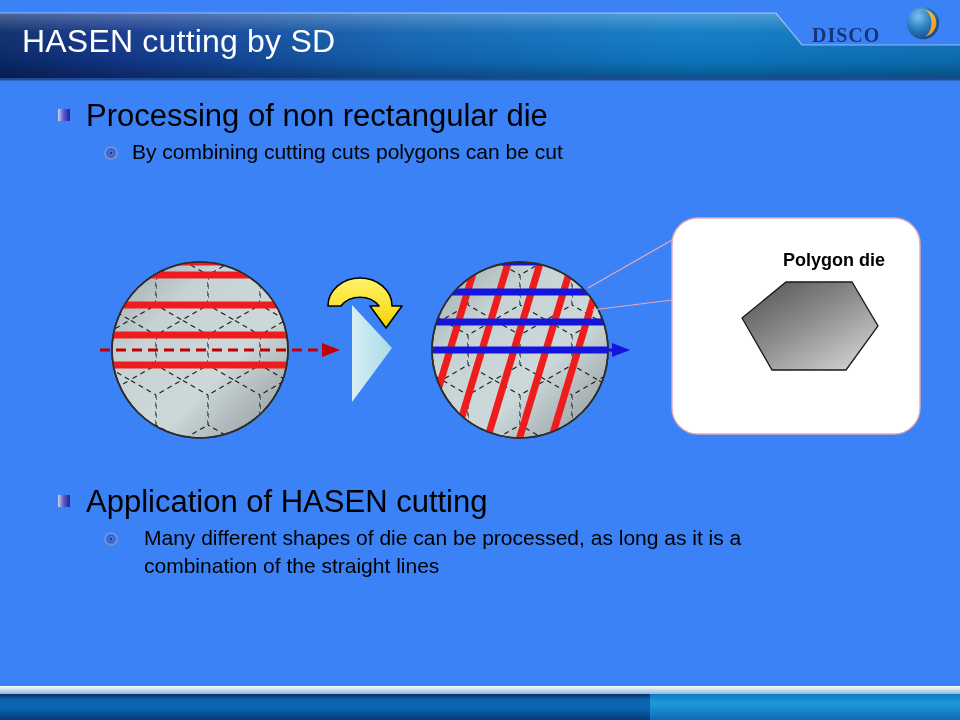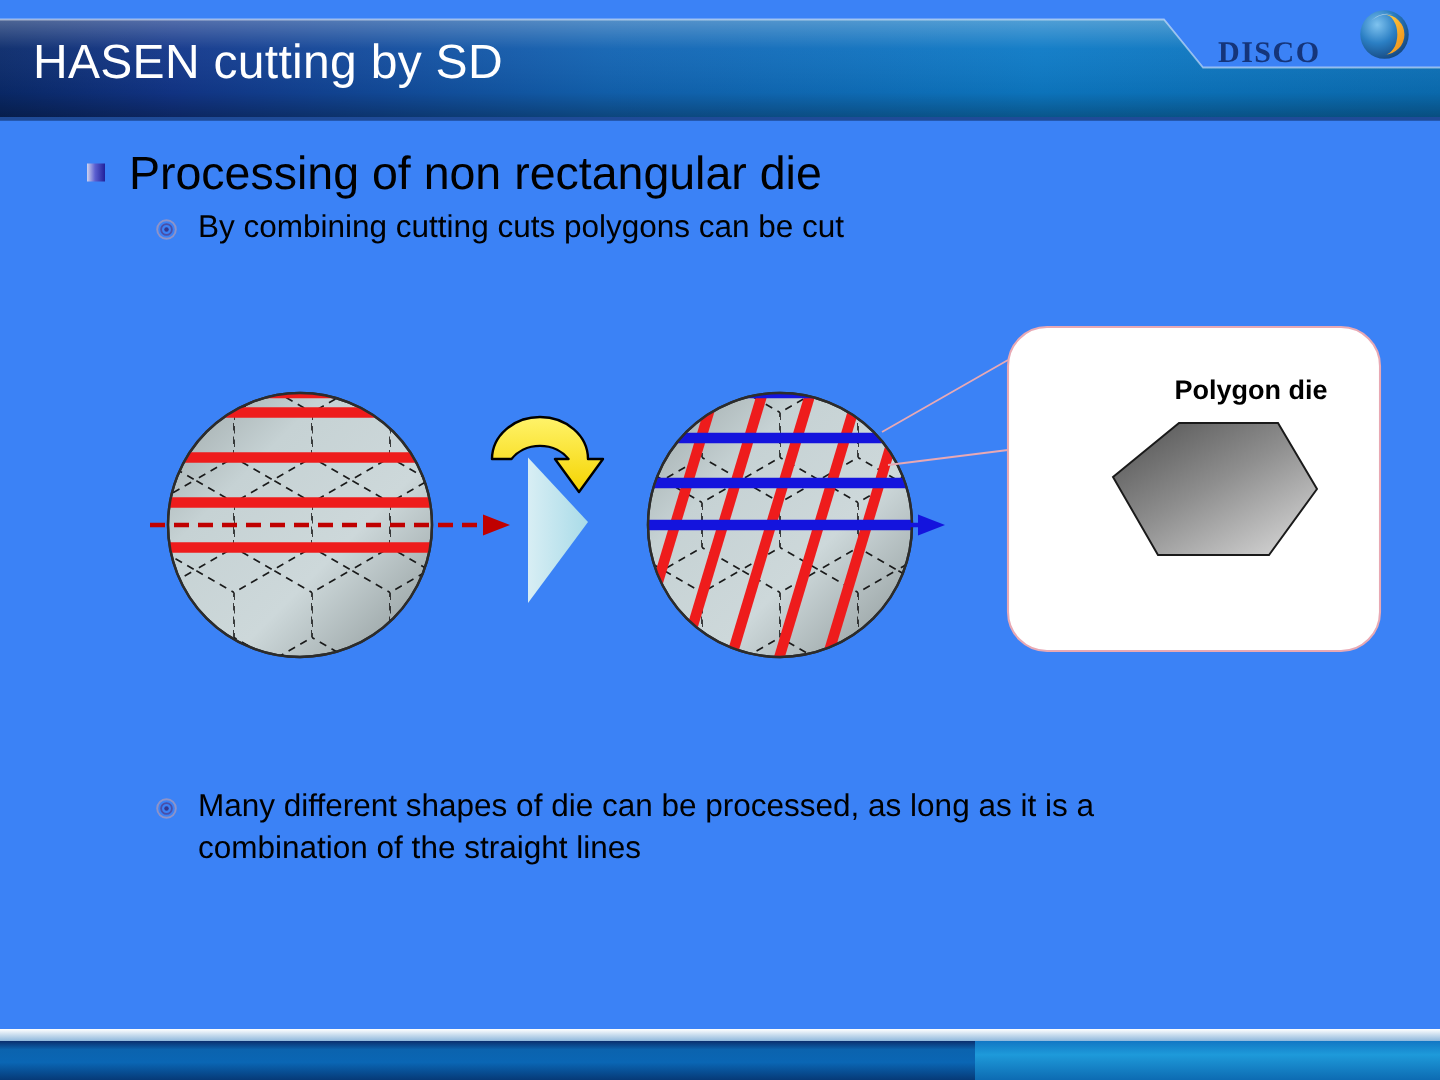--- a/index.html
+++ b/index.html
@@ -223,30 +223,34 @@
         <line x1="588" y1="88" x2="672" y2="40" stroke="#e8a9b4" stroke-width="1.2"></line>
         <line x1="592" y1="110" x2="672" y2="100" stroke="#e8a9b4" stroke-width="1.2"></line>
         <rect x="672" y="18" width="248" height="216" rx="26" ry="26" fill="#ffffff" stroke="#e8a9b4" stroke-width="1.4"></rect>
         <polygon points="742,118 786,82 852,82 878,126 846,170 772,170" fill="url(#hexGrad)" stroke="#1a1a1a" stroke-width="1.3"></polygon>
       </g>
     </svg>
 
     <div class="callout-label">Polygon die</div>
   </div>
 
+  <div class="bullet1" style="left:58px; top:484px;">
+    <span class="marker"></span>
+    <span class="txt">Application of HASEN cutting</span>
+  </div>
 
   <div class="bullet2" style="left:104px; top:524px; width:740px;">
     <span class="marker">
       <svg width="14" height="14" viewBox="0 0 14 14">
         <circle cx="7" cy="7" r="6.2" fill="none" stroke="#8e93c8" stroke-width="1.3"></circle>
         <circle cx="7" cy="7" r="3.6" fill="none" stroke="#4a4fa8" stroke-width="1.2"></circle>
         <circle cx="7" cy="7" r="1.5" fill="#33378f"></circle>
       </svg>
     </span>
-    <span class="txt" style="max-width:706px;">Many different shapes of die can be processed, as long as it is a combination of the straight lines</span>
+    <span class="txt" style="max-width:706px;margin-left:12px;">Many different shapes of die can be processed, as long as it is a combination of the straight lines</span>
   </div>
 
   <div class="footer">
     <svg class="footer-svg" width="960" height="34" viewBox="0 0 960 34">
       <defs>
         <linearGradient id="ftGrad" x1="0" y1="0" x2="0" y2="1">
           <stop offset="0" stop-color="#0a2f6e"></stop>
           <stop offset="0.22" stop-color="#0b63ae"></stop>
           <stop offset="0.55" stop-color="#0a66b4"></stop>
           <stop offset="1" stop-color="#063a77"></stop>

